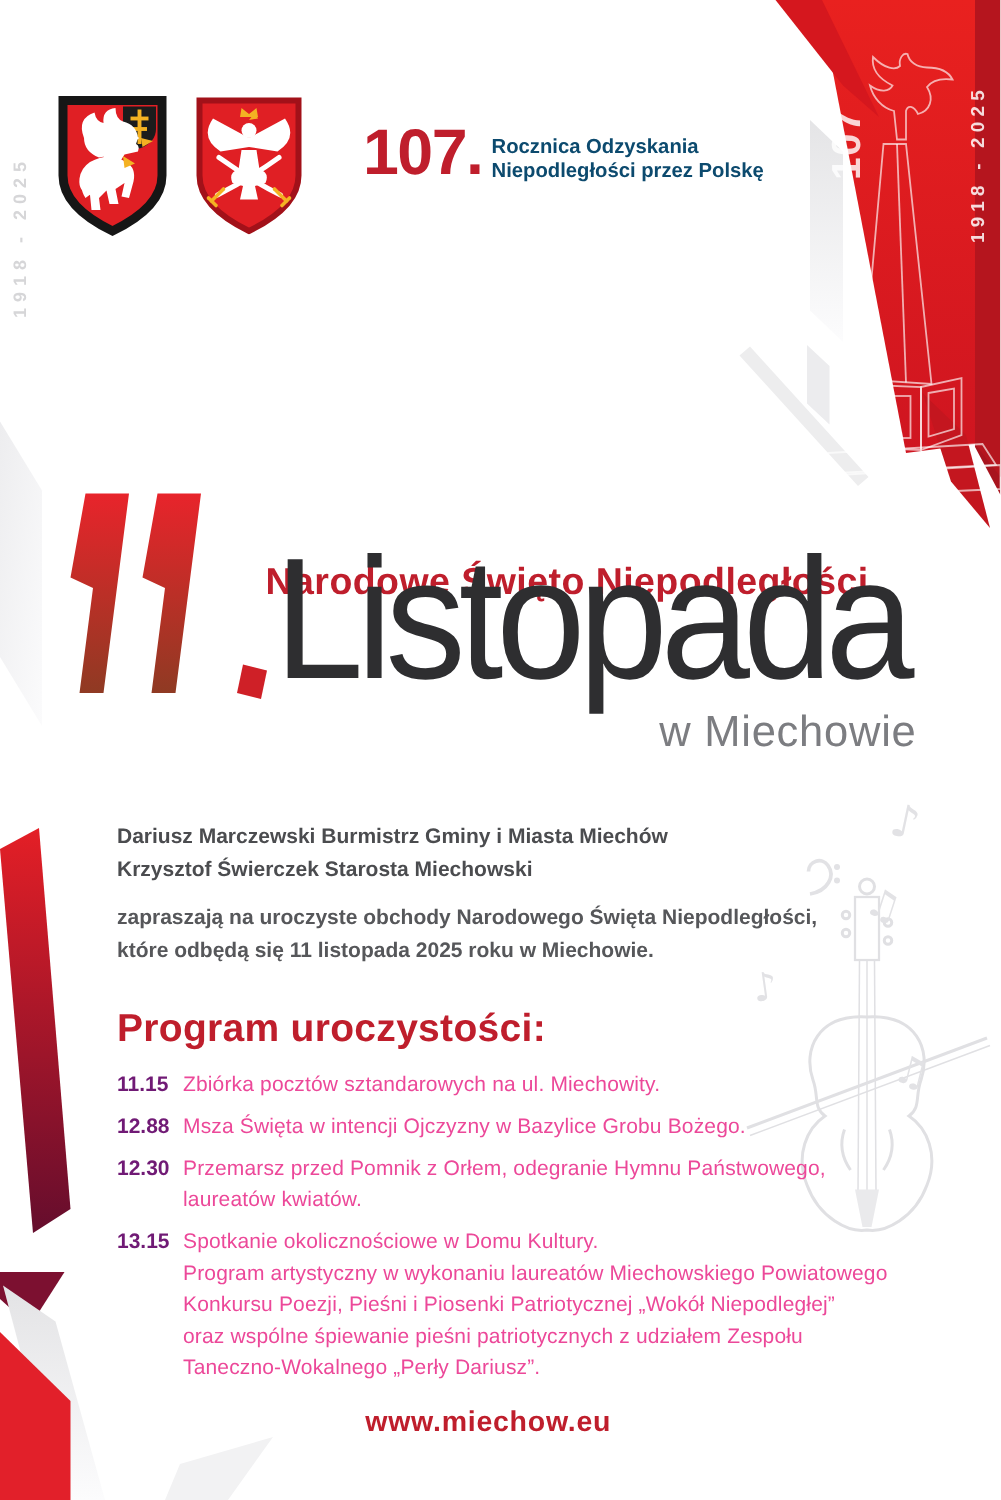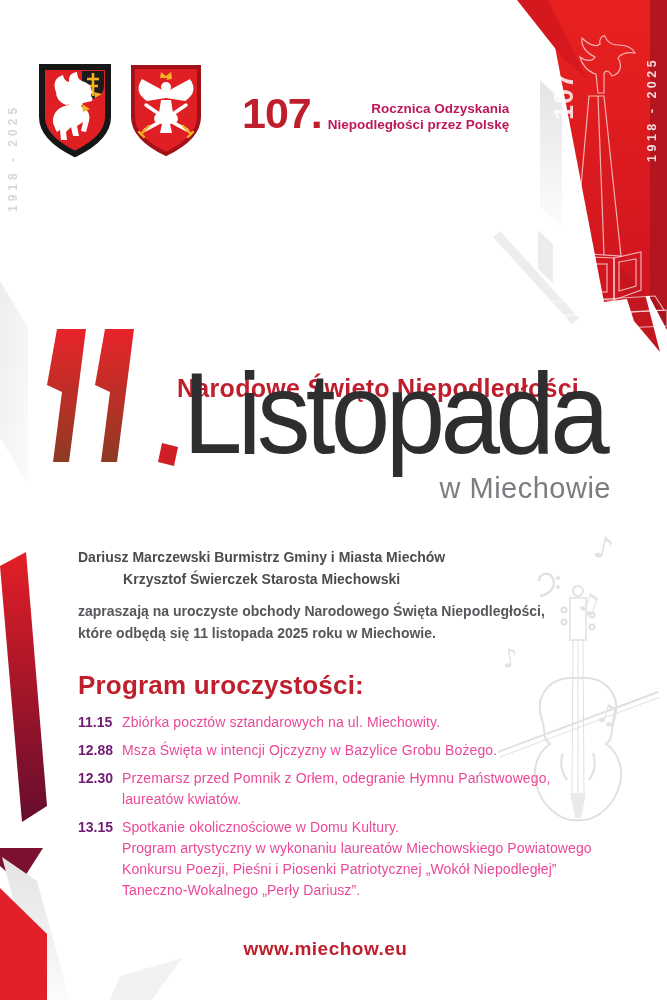--- a/index.html
+++ b/index.html
@@ -5,30 +5,30 @@
   html,body{margin:0;padding:0;background:#ffffff;}
   .poster{position:relative;width:667px;height:1000px;background:#ffffff;overflow:hidden;
           font-family:"Liberation Sans",sans-serif;color:#56575a;}
   .abs{position:absolute;}
   .vtext{position:absolute;transform-origin:0 0;transform:rotate(-90deg);white-space:nowrap;}
 
   .years-left{left:6px;top:212px;font-size:12px;font-weight:600;letter-spacing:4px;color:#d6d6d8;}
   .banner-107{left:549px;top:120px;font-size:27px;font-weight:700;letter-spacing:1px;color:rgba(255,255,255,.82);}
   .years-right{left:645px;top:162px;font-size:12.5px;font-weight:600;letter-spacing:3.5px;color:rgba(255,255,255,.85);}
 
-  .anniv{left:242px;top:82px;display:flex;align-items:flex-start;margin-top:11px;}
+  .anniv{left:242px;top:82px;display:flex;align-items:flex-start;}
   .anniv-num{font-size:43px;line-height:40px;font-weight:800;color:#bf1e2c;letter-spacing:-1px;}
-  .anniv-lines{margin-left:6px;margin-top:8px;font-size:13.5px;font-weight:700;line-height:1.2;color:#be185d;text-align:right;}
+  .anniv-lines{margin-left:6px;margin-top:8px;font-size:13.5px;font-weight:700;line-height:1.2;color:#0c4a6e;}
 
   .subtitle{left:177px;top:338px;font-size:25px;font-weight:700;letter-spacing:.3px;color:#bf1e2c;margin-top:36px;}
   .month{left:183px;top:356px;font-size:115px;line-height:1;font-weight:400;letter-spacing:-5px;
          color:#2e2e30;transform:scaleX(.93);transform-origin:left top;}
   .location{right:56px;top:472px;font-size:29px;font-weight:400;letter-spacing:.5px;color:#7c7d81;}
 
-  .hosts{left:78px;top:546px;font-size:14px;font-weight:700;line-height:22px;color:#4b4c4f;text-align:center;}
+  .hosts{left:78px;top:546px;font-size:14px;font-weight:700;line-height:22px;color:#4b4c4f;}
   .invite{left:78px;top:600px;font-size:14px;font-weight:700;line-height:22px;color:#56575a;}
 
   .prog-heading{left:78px;top:670px;font-size:26px;font-weight:800;letter-spacing:.2px;color:#bf1e2c;}
   .program{left:78px;top:712px;width:520px;}
   .p-item{display:flex;margin-bottom:7px;}
   .p-time{width:44px;flex:none;font-size:14px;font-weight:800;line-height:21px;color:#701a75;}
   .p-lines{font-size:14px;font-weight:400;line-height:21px;color:#ec4899;letter-spacing:.1px;}
 
   .website{left:0;top:938px;width:651px;text-align:center;font-size:19px;font-weight:800;
            letter-spacing:.5px;color:#bf1e2c;}
@@ -214,20 +214,21 @@
         <div>Przemarsz przed Pomnik z Orłem, odegranie Hymnu Państwowego,</div>
         <div>laureatów kwiatów.</div>
       </div>
     </div>
     <div class="p-item">
       <div class="p-time">13.15</div>
       <div class="p-lines">
         <div>Spotkanie okolicznościowe w Domu Kultury.</div>
         <div>Program artystyczny w wykonaniu laureatów Miechowskiego Powiatowego</div>
         <div>Konkursu Poezji, Pieśni i Piosenki Patriotycznej „Wokół Niepodległej”</div>
+        <div>oraz wspólne śpiewanie pieśni patriotycznych z udziałem Zespołu</div>
         <div>Taneczno-Wokalnego „Perły Dariusz”.</div>
       </div>
     </div>
   </div>
 
   <div class="abs website">www.miechow.eu</div>
 
 </div>
 
 </body></html>

